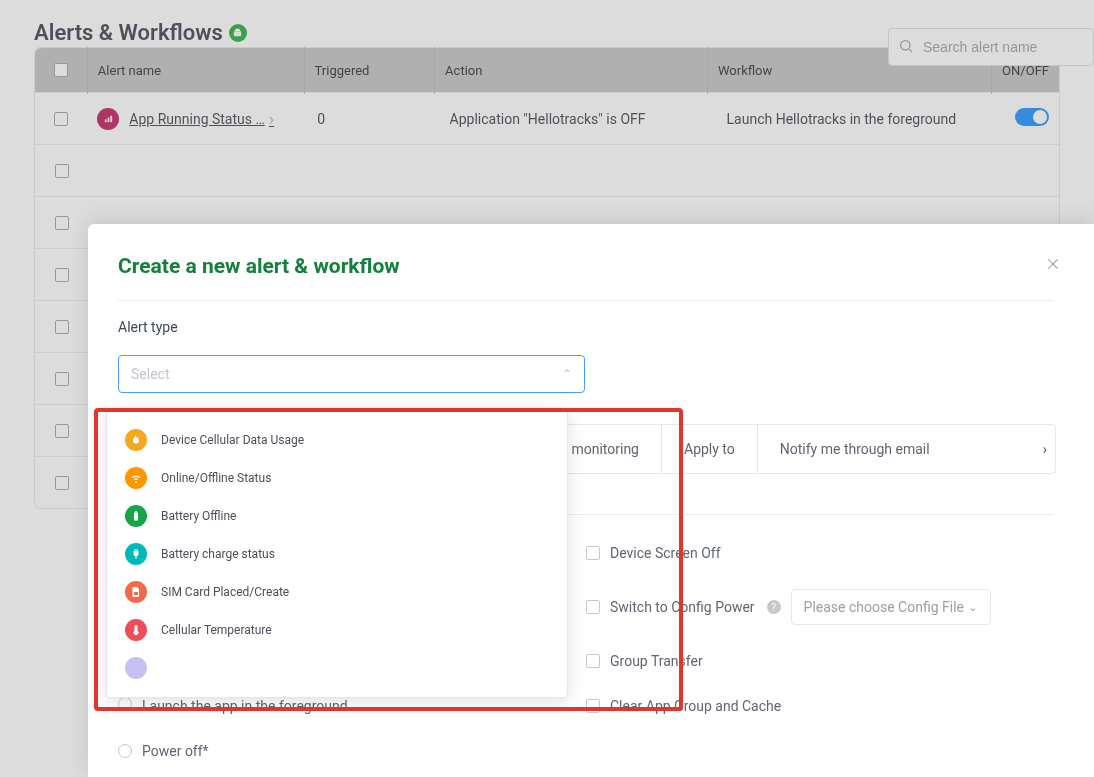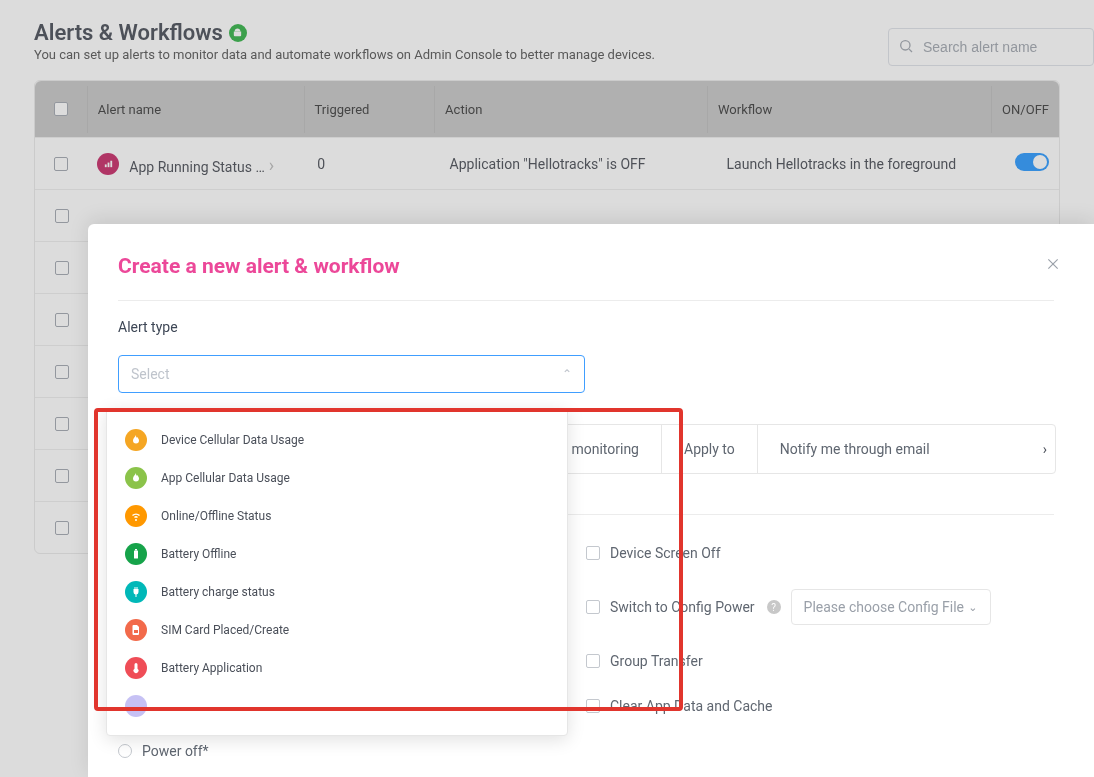--- a/index.html
+++ b/index.html
@@ -75,21 +75,21 @@
     border: 1px solid #e8e8e8;
     border-radius: 6px;
     background: #fff;
   }
   .thead {
     display: flex;
     background: #c3c3c3;
     color: #2e2e2e;
     font-size: 13px;
     border-radius: 6px 6px 0 0;
-    height:56px;
+    height:44px;
     align-items:center;
   }
   .th, .td { padding: 16px 10px; }
   .cb-col { width: 54px; display:flex; justify-content:center; }
   .cb { width:14px; height:14px; border:1px solid #9aa0a9; border-radius:2px; background:#fff; }
   .name-col { width: 230px; border-left:1px solid #b7b7b7; }
   .trig-col { width: 138px; border-left:1px solid #b7b7b7; }
   .action-col { width: 290px; border-left:1px solid #b7b7b7; }
   .workflow-col { width: 302px; border-left:1px solid #b7b7b7; }
   .onoff-col { flex:1; border-left:1px solid #b7b7b7; }
@@ -107,21 +107,21 @@
     width: 22px; height: 22px;
     border-radius: 50%;
     display: inline-flex;
     align-items: center;
     justify-content: center;
     color: #fff;
     font-size: 11px;
     margin-right: 10px;
     flex-shrink:0;
   }
-  .name-cell { display:flex; align-items:flex-end; }
+  .name-cell { display:flex; align-items:center;text-decoration:underline; }
   .chev { color:#b7b7b7; margin-left:4px; font-size:18px; }
   .toggle {
     width: 34px; height:18px; background:#1890ff; border-radius:9px; position:relative;
     display:inline-block;
   }
   .toggle::after {
     content:""; position:absolute; right:2px; top:2px; width:14px; height:14px;
     background:#fff; border-radius:50%;
   }
   
@@ -133,21 +133,21 @@
     bottom: 0;
     background: #fff;
     z-index: 10;
     border-radius: 6px 0 0 0;
     padding: 30px 40px 0 30px;
     box-shadow: 0 -4px 20px rgba(0,0,0,0.1);
   }
   .modal-title {
     font-size: 21px;
     font-weight: 700;
-    color: #ec4899;
+    color: #15803d;
   }
   .modal-close {
     position:absolute;
     top: 32px;
     right: 34px;
     color:#9aa0a9;
     cursor:pointer;
     font-size:16px;
   }
   .modal-divider {
@@ -288,21 +288,20 @@
 
 <div class="page">
   <div class="page-title">
     <span>Alerts &amp; Workflows</span>
     <span class="title-badge">
       <svg viewBox="0 0 24 24" width="11" height="11" fill="#fff">
           <path d="M6 8c0-3 2.7-5 6-5s6 2 6 5v1H6V8zm-2 2h16v8a2 2 0 0 1-2 2H6a2 2 0 0 1-2-2v-8z"></path>
         </svg>
     </span>
   </div>
-  <div class="page-subtitle">You can set up alerts to monitor data and automate workflows on Admin Console to better manage devices.</div>
 
   <div class="search-wrap">
     <svg class="search-icon" viewBox="0 0 24 24" fill="none" stroke="currentColor" stroke-width="2">
         <circle cx="11" cy="11" r="7"></circle>
         <line x1="21" y1="21" x2="16.65" y2="16.65"></line>
       </svg>
     <input type="text" class="search-input" placeholder="Search alert name" style="">
   </div>
 
   <div class="table">
@@ -433,49 +432,41 @@
         <span class="checkbox"></span>
         <span>Group Transfer</span>
       </div>
 
       <div class="opt-row" style="align-items:flex-start">
         <span class="radio"></span>
         <span class="launch-text">Launch the app in the foreground</span>
       </div>
       <div class="opt-row">
         <span class="checkbox"></span>
-        <span>Clear App Data and Cache</span>
+        <span>Clear App Group and Cache</span>
       </div>
 
       <div class="opt-row">
         <span class="radio"></span>
         <span>Power off*</span>
       </div>
       <div></div>
     </div>
   </div>
 
   <div class="dropdown">
     <div class="dd-item">
       <span class="dd-icon" style="background:#f5a623">
         <svg viewBox="0 0 24 24" width="12" height="12" fill="#fff">
             <path d="M12 2C10 7 6 8 6 13a6 6 0 0 0 12 0c0-3-2-4-3-7-1 2-3 2-3-4z"></path>
           </svg>
       </span>
       <span>Device Cellular Data Usage</span>
     </div>
     <div class="dd-item">
-      <span class="dd-icon" style="background:#8bc34a">
-        <svg viewBox="0 0 24 24" width="12" height="12" fill="#fff">
-            <path d="M12 2C10 7 6 8 6 13a6 6 0 0 0 12 0c0-3-2-4-3-7-1 2-3 2-3-4z"></path>
-          </svg>
-      </span>
-      <span>App Cellular Data Usage</span>
-    </div>
-    <div class="dd-item">
       <span class="dd-icon" style="background:#ff9800">
         <svg viewBox="0 0 24 24" width="12" height="12" fill="#fff">
             <path d="M12 18a2 2 0 1 0 0 4 2 2 0 0 0 0-4zM4 10a12 12 0 0 1 16 0l-2 2a9 9 0 0 0-12 0l-2-2zm4 4a6 6 0 0 1 8 0l-2 2a3 3 0 0 0-4 0l-2-2z"></path>
           </svg>
       </span>
       <span>Online/Offline Status</span>
     </div>
     <div class="dd-item">
       <span class="dd-icon" style="background:#16a34a">
         <svg viewBox="0 0 24 24" width="12" height="12" fill="#fff">
@@ -500,21 +491,21 @@
           </svg>
       </span>
       <span>SIM Card Placed/Create</span>
     </div>
     <div class="dd-item">
       <span class="dd-icon" style="background:#ef4d57">
         <svg viewBox="0 0 24 24" width="12" height="12" fill="#fff">
             <path d="M12 2a3 3 0 0 0-3 3v8.3a5 5 0 1 0 6 0V5a3 3 0 0 0-3-3z"></path>
           </svg>
       </span>
-      <span>Battery Application</span>
+      <span>Cellular Temperature</span>
     </div>
     <div class="dd-item" style="opacity:.35">
       <span class="dd-icon" style="background:#5b4de0"></span>
     </div>
   </div>
 
   <div class="red-outline"></div>
 </div>
 
 </body></html>

